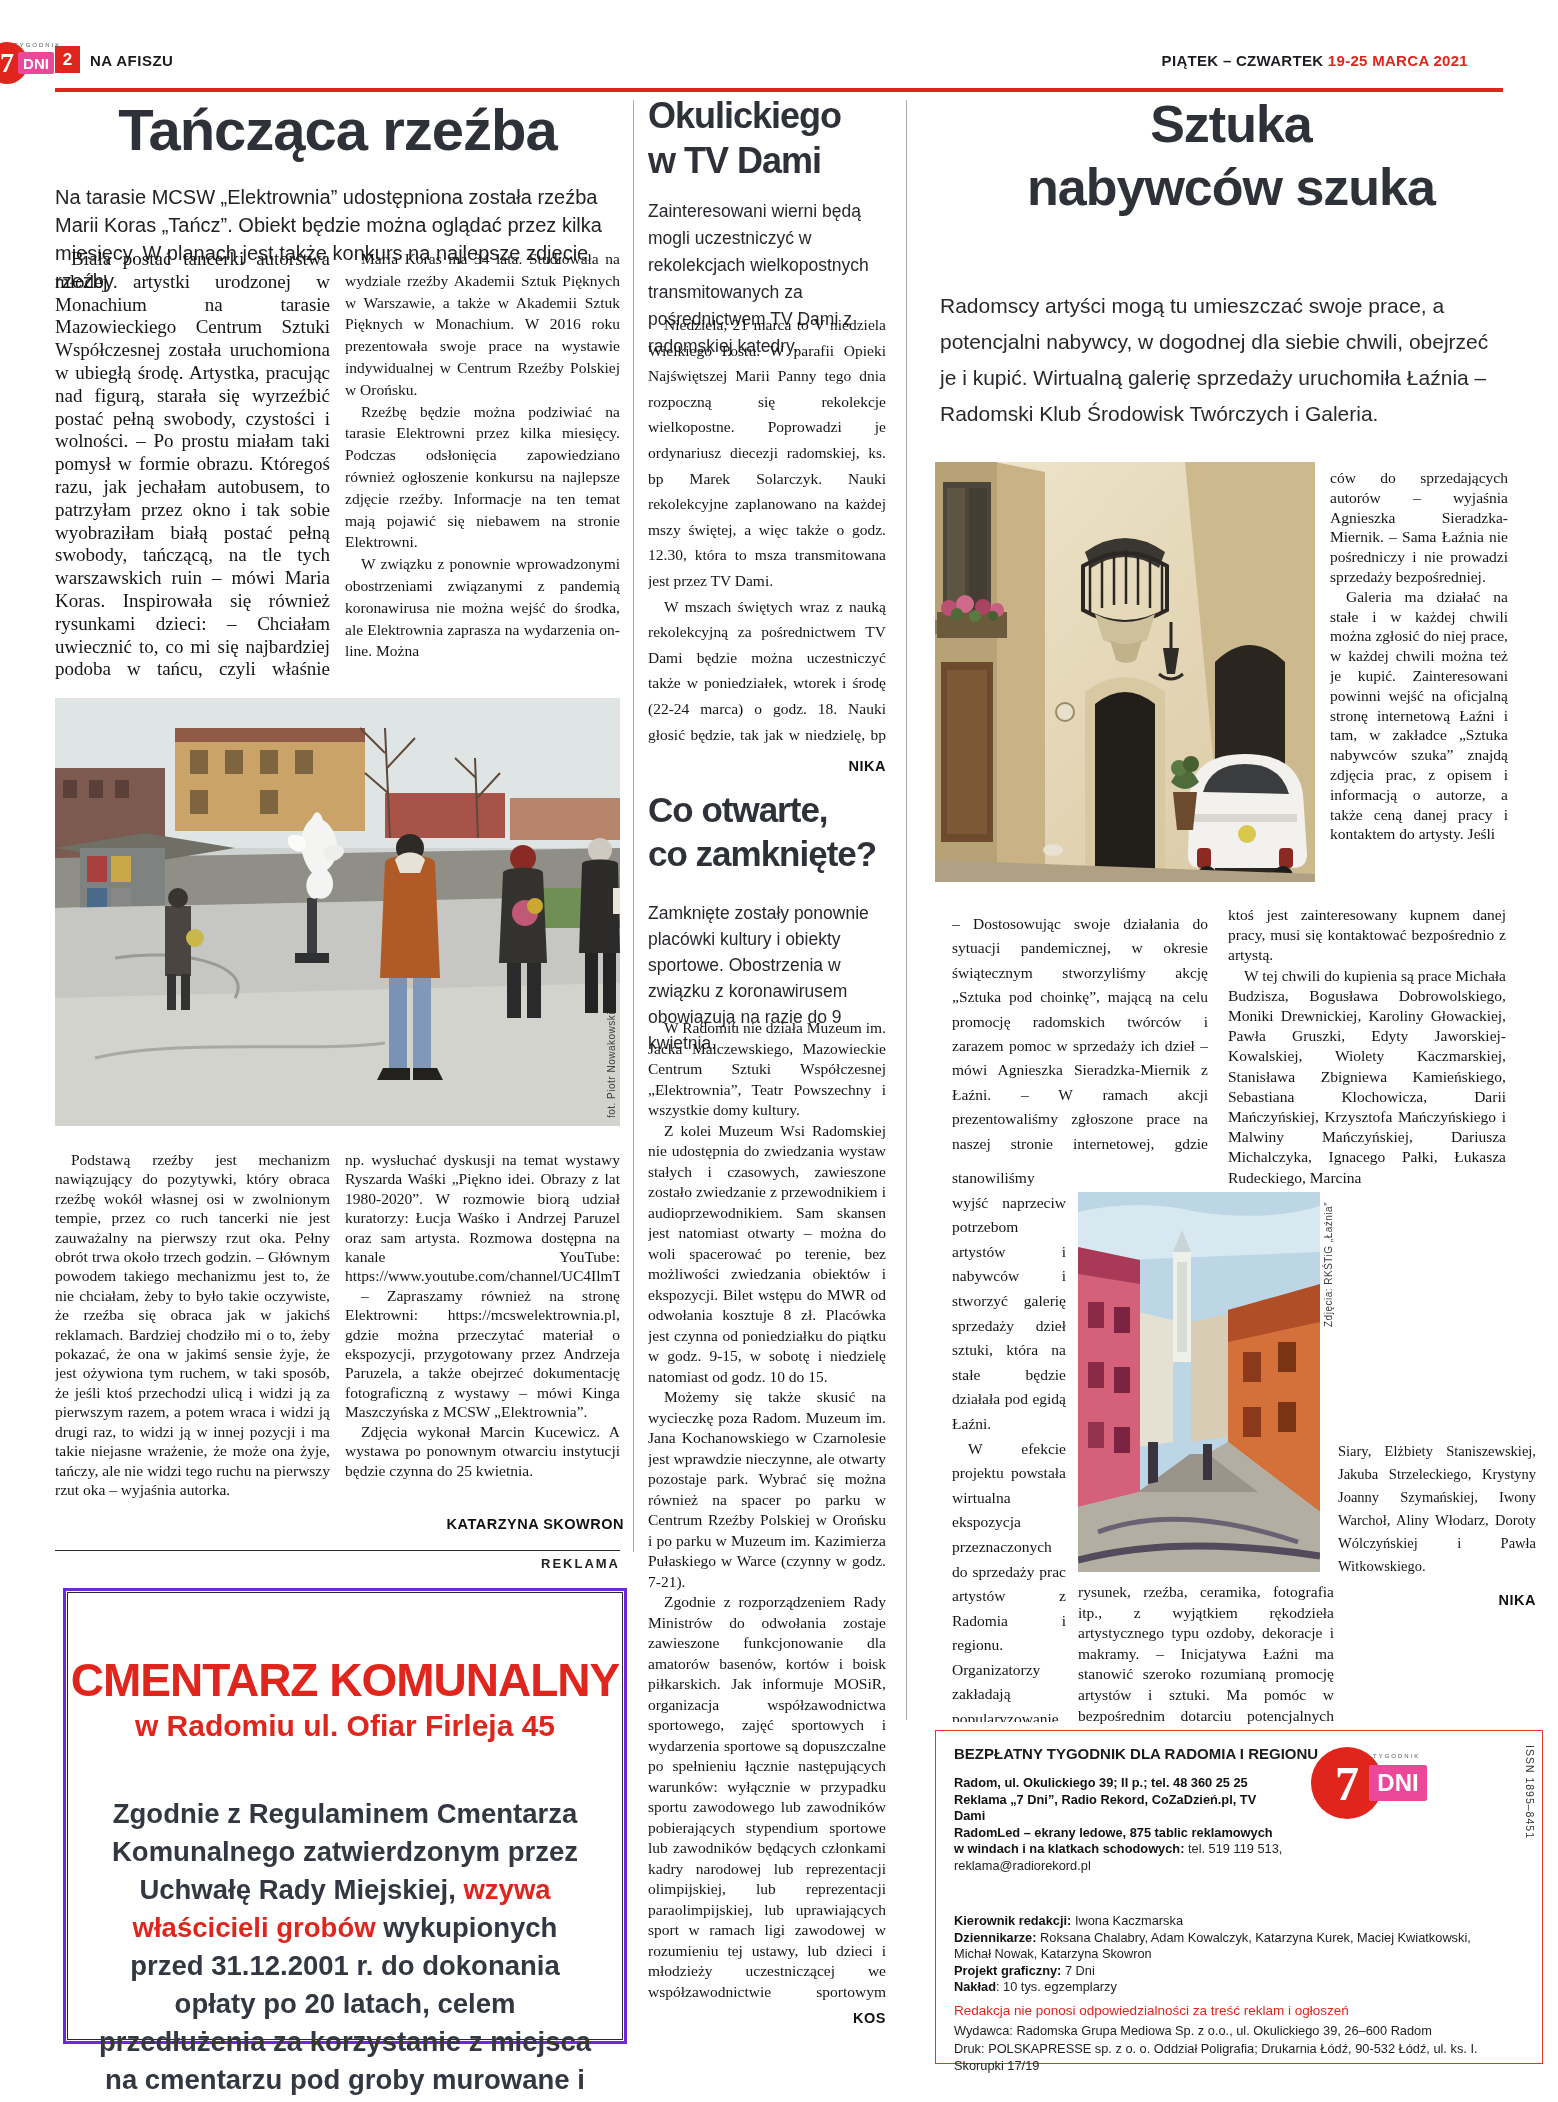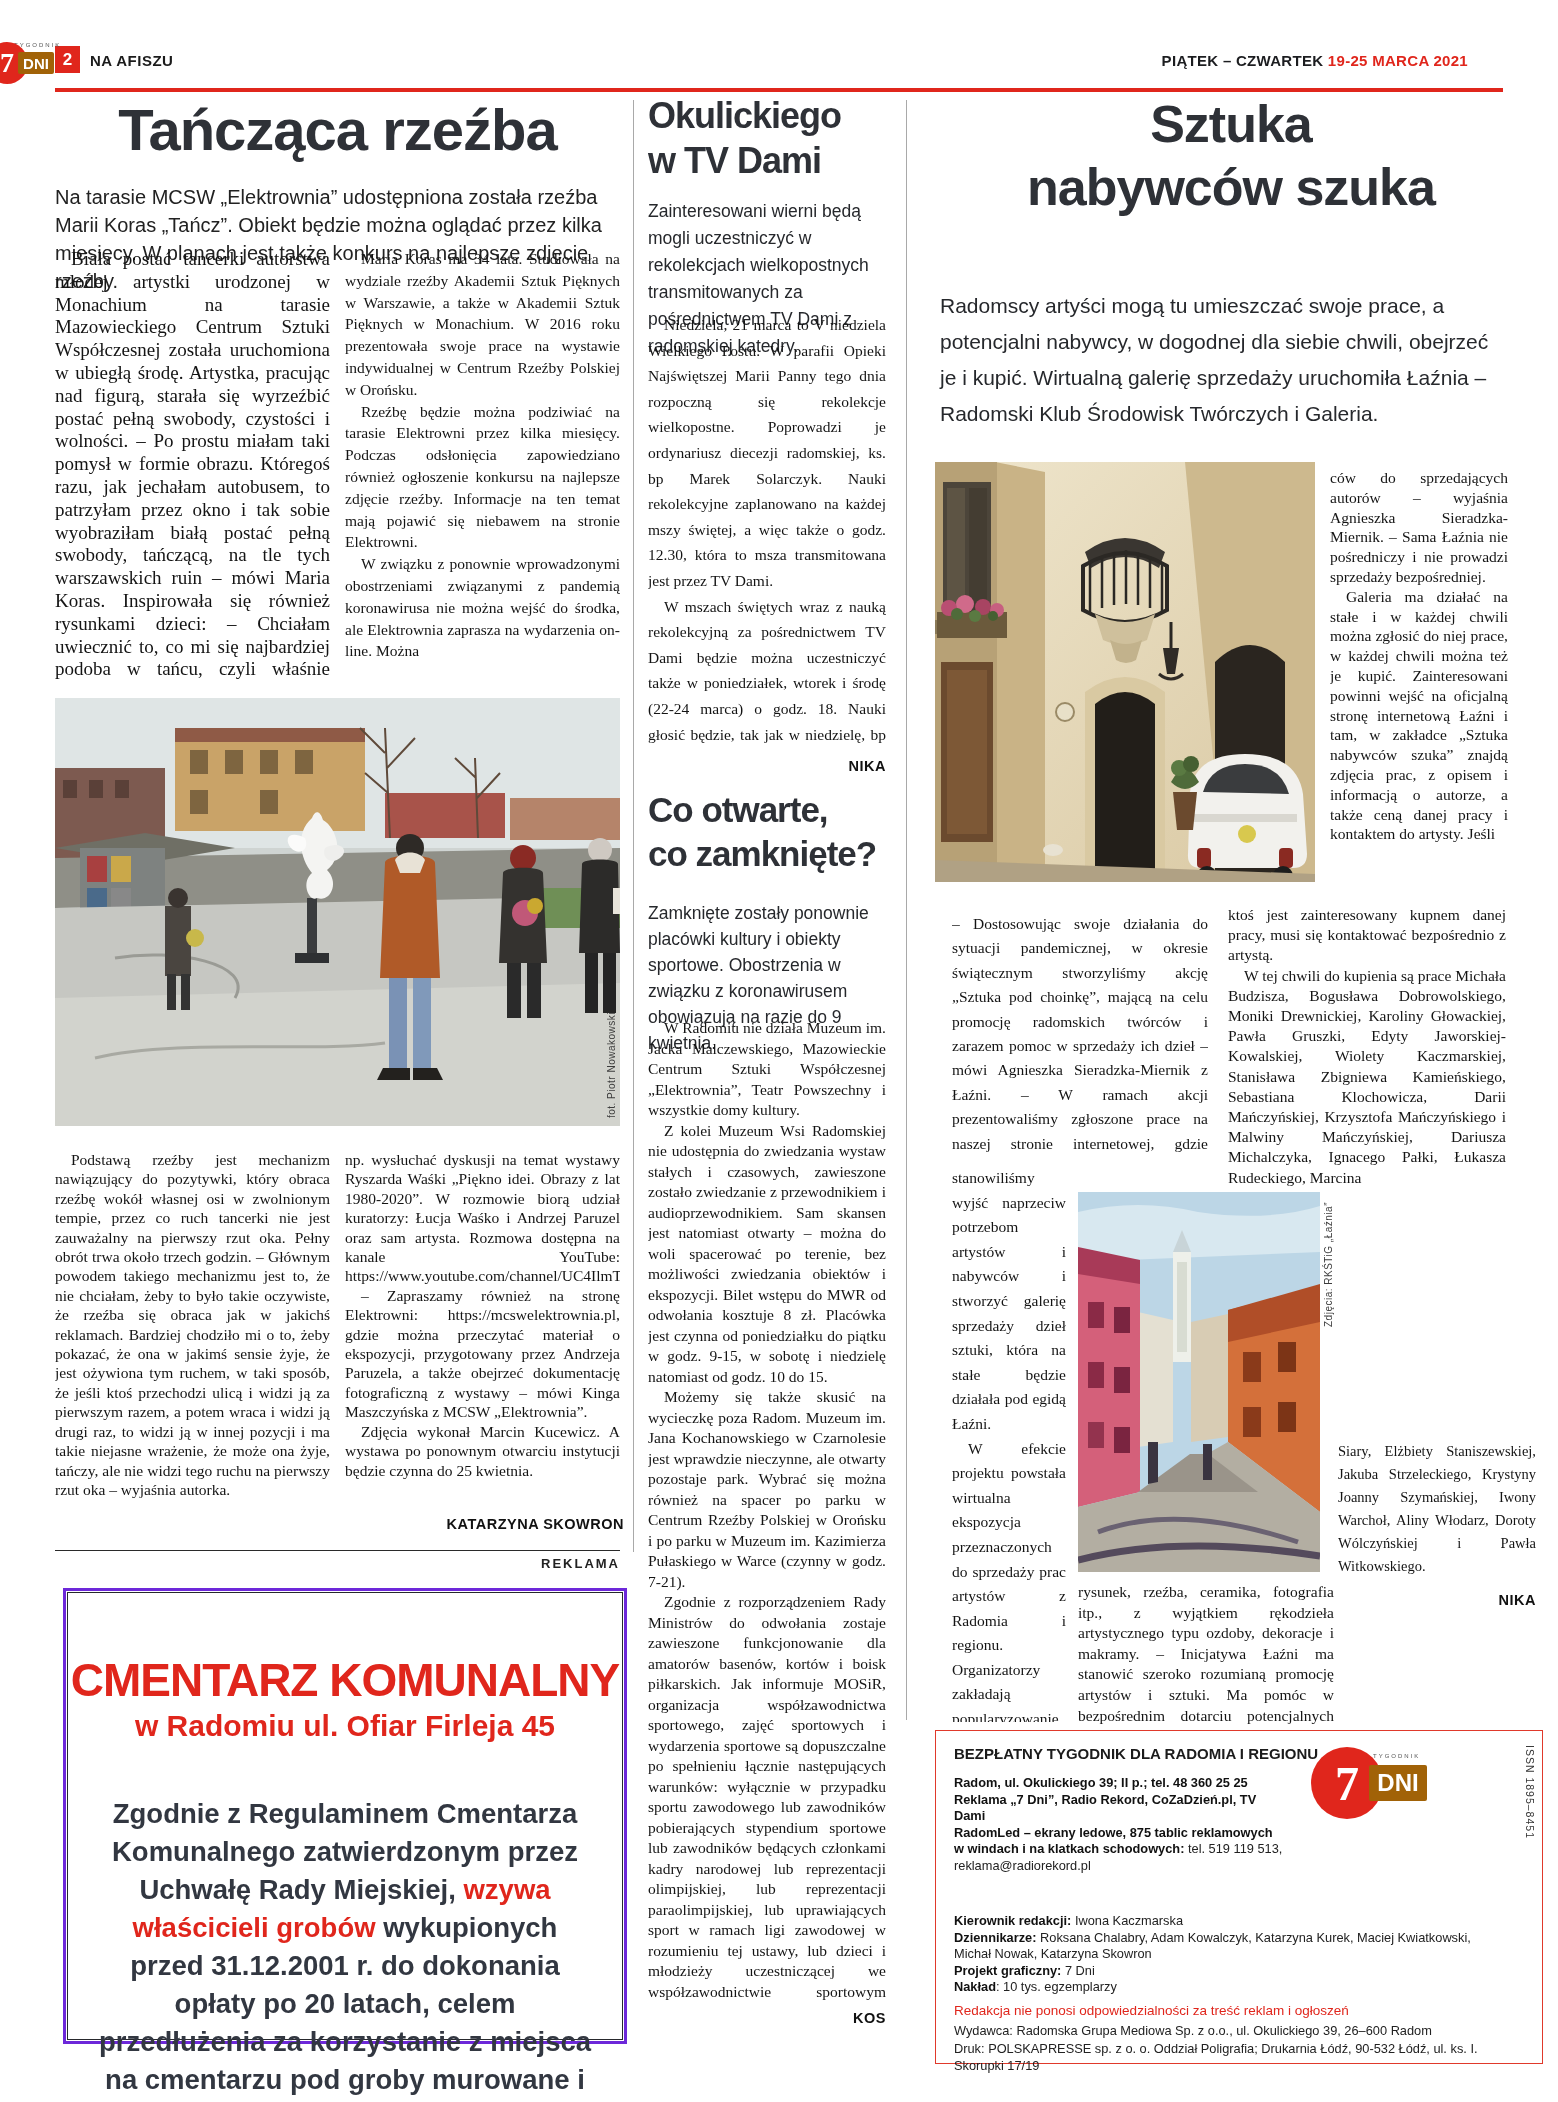--- a/index.html
+++ b/index.html
@@ -36,21 +36,21 @@
   .pubbox{border:1px solid #e0392b;}
   .pubhead{font-weight:bold;font-size:15px;color:#1b1b1b;}
   .pline{font-size:12.8px;line-height:16.6px;color:#222;}
   .pline b{color:#111;}
   .prednote{color:#e0261c;font-weight:normal;font-size:13.5px;}
   .issn{font-size:10.5px;color:#333;writing-mode:vertical-rl;letter-spacing:1px;}
   
   .logo7{position:relative;}
   .logo7 .circ{position:absolute;border-radius:50%;background:#e0261c;display:flex;align-items:center;justify-content:center;
                color:#fff;font-weight:bold;font-family:"Liberation Serif",serif;}
-  .logo7 .dni{position:absolute;background:#a16207;color:#fff;font-weight:bold;display:flex;align-items:center;justify-content:center;border-radius:2px;}
+  .logo7 .dni{position:absolute;background:#ec4899;color:#fff;font-weight:bold;display:flex;align-items:center;justify-content:center;border-radius:2px;}
   .logo7 .tyg{position:absolute;font-size:6px;letter-spacing:2px;color:#555;}
 </style>
 </head>
 <body>
 
 <div class="page">
 
   <div class="abs pagenum" style="left:55px;top:46px;">2</div>
   <div class="abs kicker" style="left:90px;top:52px;">NA AFISZU</div>
   <div class="abs dates" style="right:90px;top:52px;">

